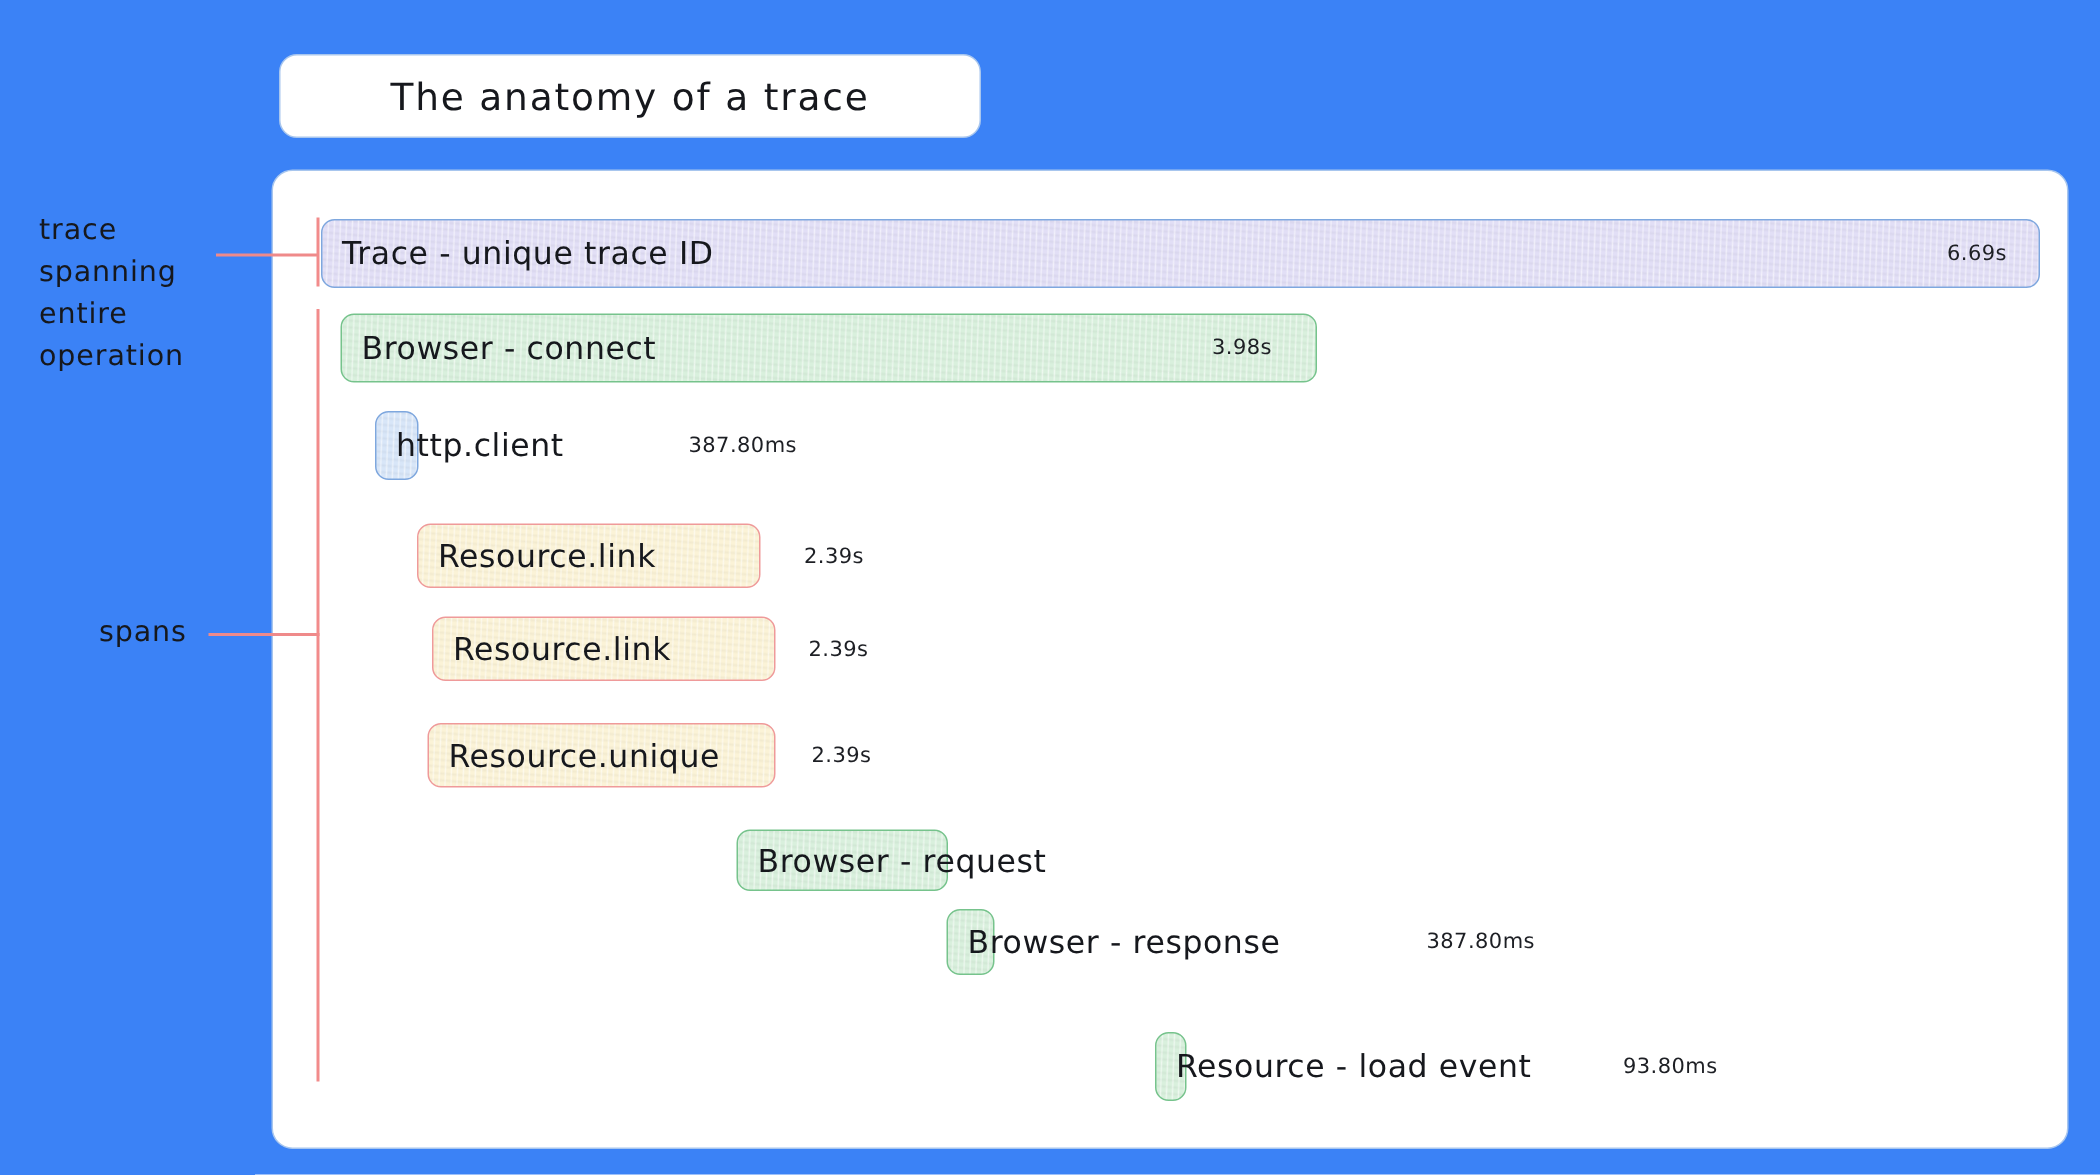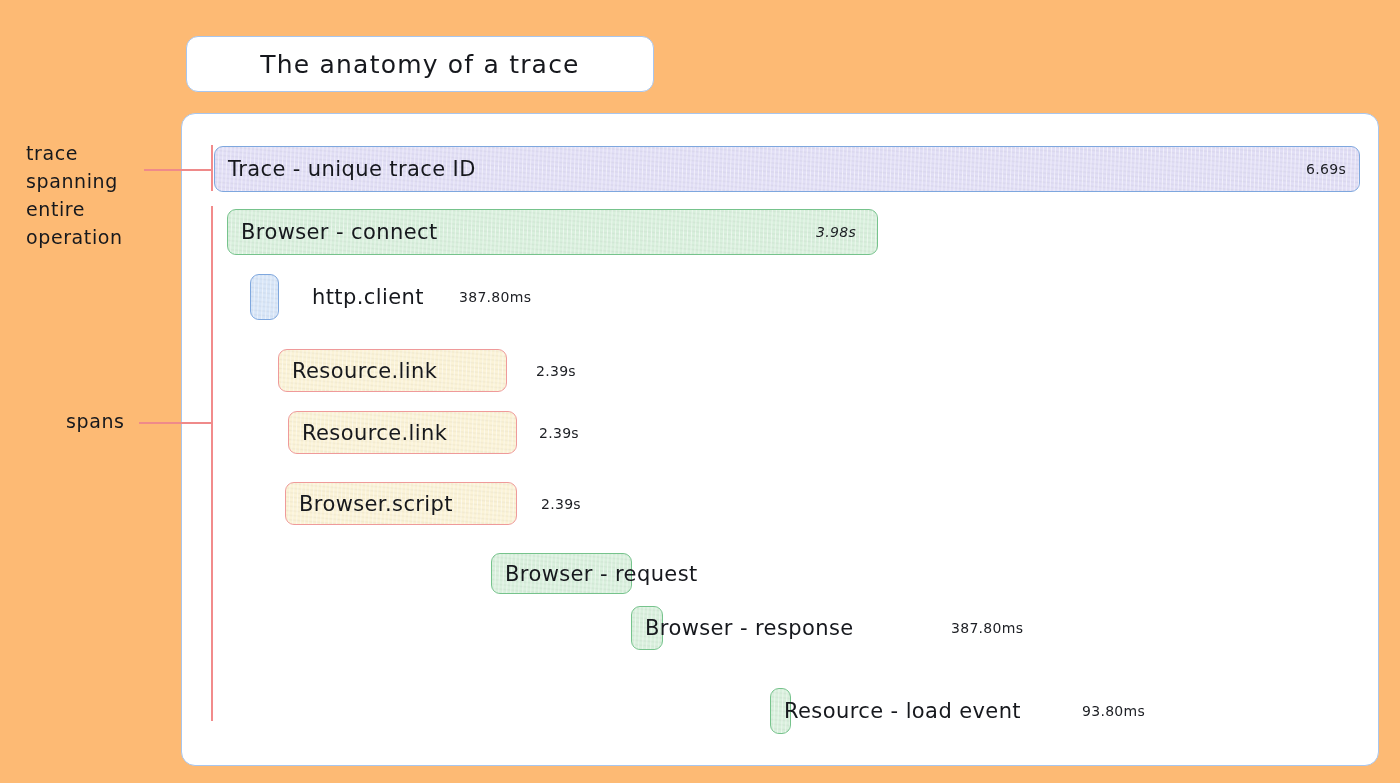--- a/index.html
+++ b/index.html
@@ -10,21 +10,21 @@
   body {
     font-family: "DejaVu Sans", sans-serif;
     width: 1400px;
     height: 783px;
     overflow: hidden;
   }
   #canvas {
     position: relative;
     width: 1400px;
     height: 783px;
-    background: #fdba74;
+    background: #3b82f6;
   }
 
   
   .title-card {
     position: absolute;
     left: 186px;
     top: 36px;
     width: 468px;
     height: 56px;
     border: 1.6px solid #a8c6ee;
@@ -162,45 +162,45 @@
   <div class="bracket" id="bracket-trace"></div>
 
   <div class="annotation" id="annotation-spans">spans</div>
   <div class="leader-line" id="leader-spans"></div>
   <div class="bracket" id="bracket-spans"></div>
 
   <div id="rows-host">
       <div class="row" style="left: 0px; top: 146px; height: 46px; width: 1400px;">
         <div class="bar c-purple" style="left: 214px; width: 1146px; height: 46px;"></div>
         <div class="bar-label" style="left: 228px;">Trace - unique trace ID</div>
-        <div class="bar-duration" style="left: 1290px; width: 56px; text-align: right;">6.69s</div>
+        <div class="bar-duration" style="left: 1290px; width: 56px; text-align: center;">6.69s</div>
       </div>
       <div class="row" style="left: 0px; top: 209px; height: 46px; width: 1120px; padding-left: 48px;">
         <div class="bar c-green" style="left: 227px; width: 651px; height: 46px;"></div>
         <div class="bar-label" style="left: 241px;">Browser - connect</div>
-        <div class="bar-duration" style="left: 808px; width: 56px; text-align: center; font-style: italic;">3.98s</div>
+        <div class="bar-duration" style="left: 808px; width: 56px; text-align: left;">3.98s</div>
       </div>
       <div class="row" style="left: 0px; top: 274px; height: 46px; width: 1400px;">
         <div class="bar c-blue" style="left: 250px; width: 29px; height: 46px;"></div>
-        <div class="bar-label" style="left: 264px; padding-left: 48px;">http.client</div>
+        <div class="bar-label" style="left: 264px;">http.client</div>
         <div class="bar-duration" style="left: 459px;">387.80ms</div>
       </div>
       <div class="row" style="left: 0px; top: 349px; height: 43px; width: 1400px;">
         <div class="bar c-cream" style="left: 278px; width: 229px; height: 43px;"></div>
         <div class="bar-label" style="left: 292px;">Resource.link</div>
         <div class="bar-duration" style="left: 536px;">2.39s</div>
       </div>
       <div class="row" style="left: 0px; top: 411px; height: 43px; width: 1400px;">
         <div class="bar c-cream" style="left: 288px; width: 229px; height: 43px;"></div>
         <div class="bar-label" style="left: 302px;">Resource.link</div>
         <div class="bar-duration" style="left: 539px;">2.39s</div>
       </div>
       <div class="row" style="left: 0px; top: 482px; height: 43px; width: 1400px;">
         <div class="bar c-cream" style="left: 285px; width: 232px; height: 43px;"></div>
-        <div class="bar-label" style="left: 299px;">Browser.script</div>
+        <div class="bar-label" style="left: 299px;">Resource.unique</div>
         <div class="bar-duration" style="left: 541px;">2.39s</div>
       </div>
       <div class="row" style="left: 0px; top: 553px; height: 41px; width: 1300px;">
         <div class="bar c-green" style="left: 491px; width: 141px; height: 41px;"></div>
         <div class="bar-label" style="left: 505px;">Browser - request</div>
       </div>
       <div class="row" style="left: 0px; top: 606px; height: 44px; width: 1400px;">
         <div class="bar c-green" style="left: 631px; width: 32px; height: 44px;"></div>
         <div class="bar-label" style="left: 645px;">Browser - response</div>
         <div class="bar-duration" style="left: 951px;">387.80ms</div>

